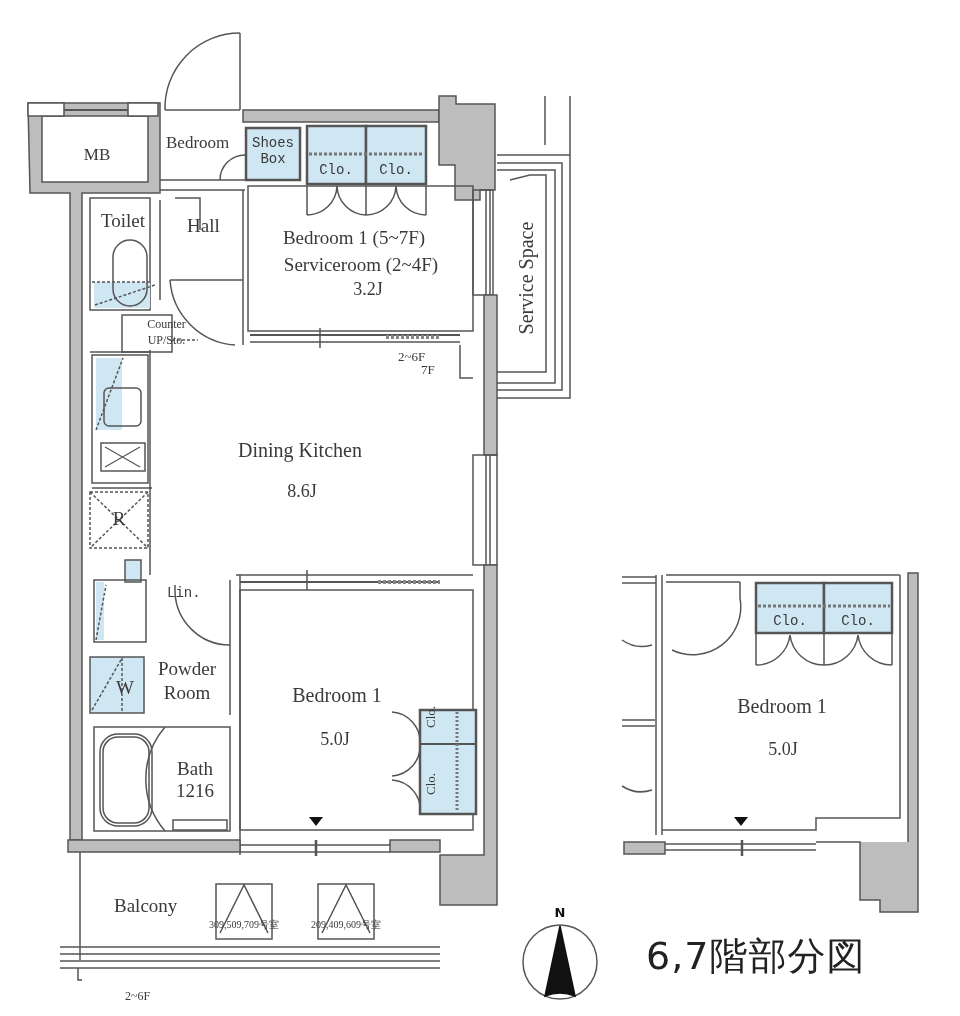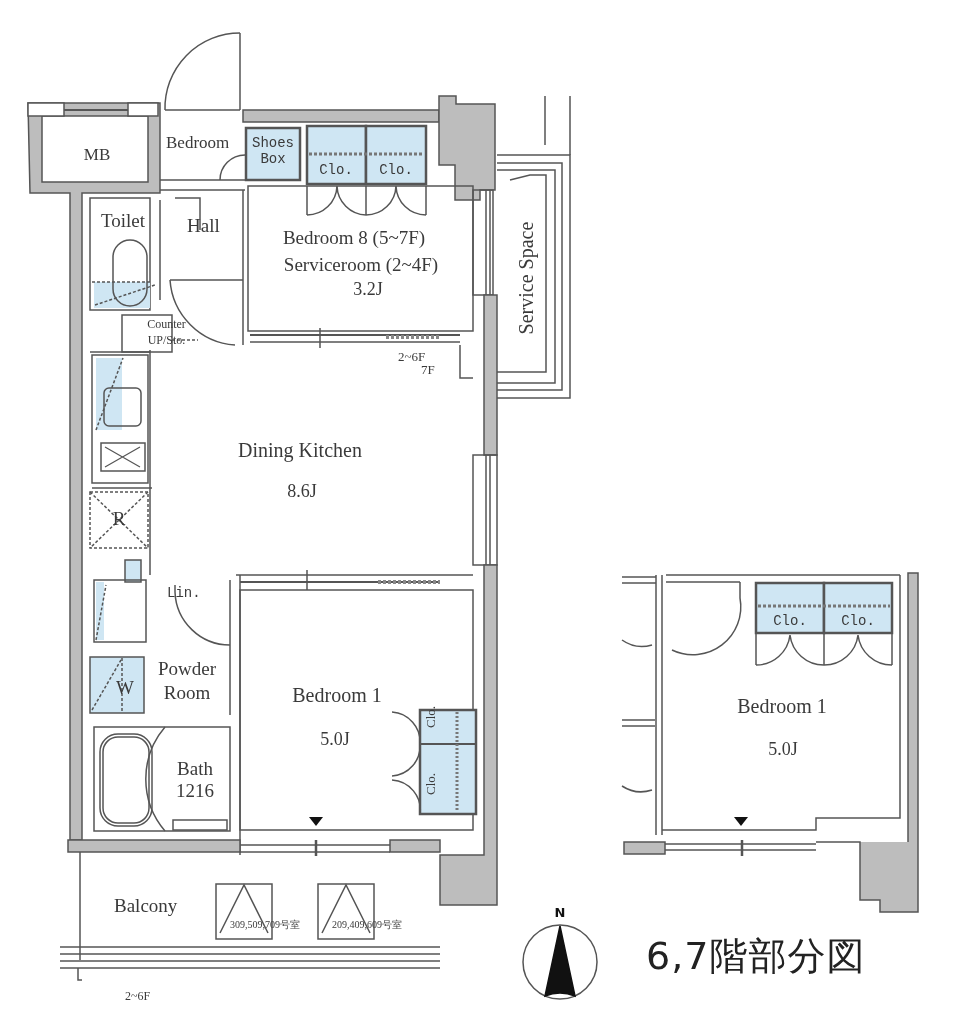--- a/index.html
+++ b/index.html
@@ -1,21 +1,21 @@
 <!DOCTYPE html>
 <html><head>
 <meta charset="utf-8">
 <style>
   html, body { margin: 0; padding: 0; background: #ffffff; }
   body { width: 960px; height: 1016px; position: relative; overflow: hidden;
          font-family: "Liberation Serif", "DejaVu Serif", serif; color: #333; }
   #plan { position: absolute; left: 0; top: 0; }
   .lbl { position: absolute; white-space: nowrap; line-height: 1; color: #3a3a3a; }
   .c { transform: translateX(-50%); text-align: center; }
-  .s10 { font-size: 10px; margin-left: 21px; }
+  .s10 { font-size: 10px; }
   .s12 { font-size: 12px; padding-left: 37px; }
   .s13 { font-size: 13px; }
   .s14 { font-size: 14px; font-family: Liberation Mono, monospace; }
   .s17 { font-size: 17px; }
   .s19 { font-size: 19px; }
   .s20 { font-size: 20px; }
   .s26 { font-size: 18px; }
   .sans { font-family: "DejaVu Sans", "Liberation Sans", sans-serif; }
   .title { font-size: 38px; color: #222; letter-spacing: 1px; }
 </style>
@@ -197,21 +197,21 @@
 <div class="lbl s17 c" style="left:97px;top:146px">MB</div>
 <div class="lbl s17" style="left:166px;top:134px">Bedroom</div>
 <div class="lbl s14 c" style="left:273px;top:136px">Shoes</div>
 <div class="lbl s14 c" style="left:273px;top:152px">Box</div>
 <div class="lbl s14 c" style="left:336px;top:163px">Clo.</div>
 <div class="lbl s14 c" style="left:396px;top:163px">Clo.</div>
 
 <div class="lbl s19" style="left:101px;top:211px">Toilet</div>
 <div class="lbl s19" style="left:187px;top:216px">Hall</div>
 
-<div class="lbl s19 c" style="left:354px;top:228px">Bedroom 8 (5~7F)</div>
+<div class="lbl s19 c" style="left:354px;top:228px">Bedroom 1 (5~7F)</div>
 <div class="lbl s19 c" style="left:361px;top:255px">Serviceroom (2~4F)</div>
 <div class="lbl s26 c" style="left:368px;top:280px">3.2J</div>
 
 <div class="lbl s20" style="left:466px;top:268px;width:120px;text-align:center;transform:rotate(-90deg)">Service Space</div>
 
 <div class="lbl s12 c" style="left:148px;top:318px">Counter</div>
 <div class="lbl s12 c" style="left:148px;top:334px">UP/Sto.</div>
 
 <div class="lbl s13" style="left:398px;top:350px">2~6F</div>
 <div class="lbl s13" style="left:421px;top:363px">7F</div>

